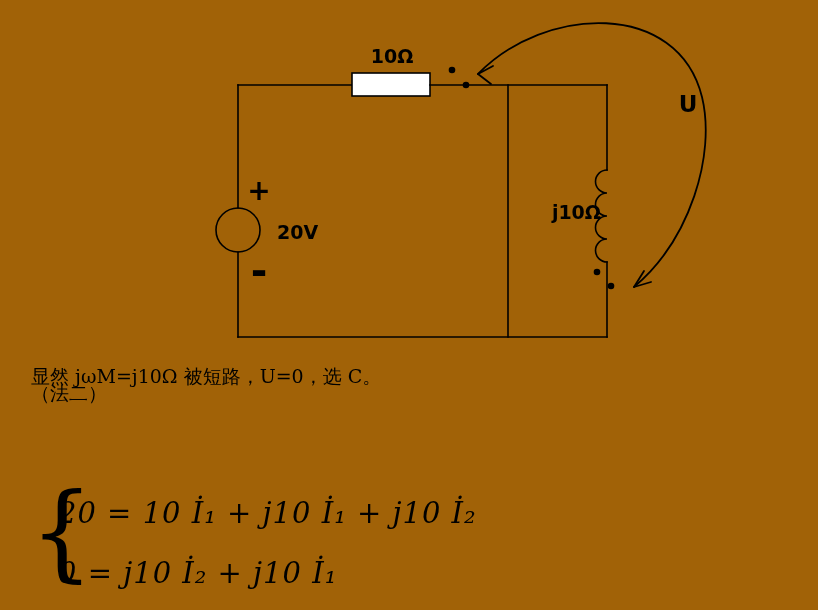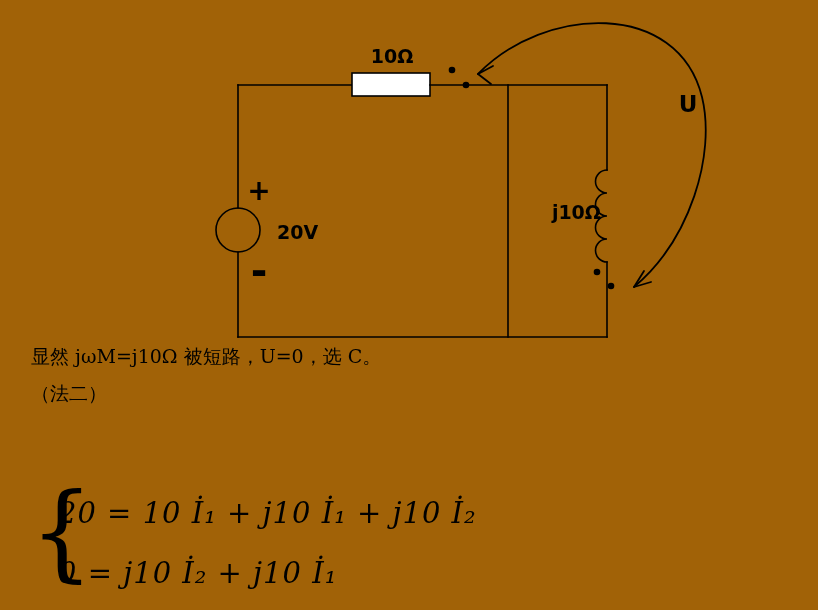--- a/index.html
+++ b/index.html
@@ -23,21 +23,21 @@
   .minus { font-size: 40px; }
   .ulbl  { font-size: 23px; }
   .text-line {
     position: absolute;
     left: 31px;
     font-family: "DejaVu Serif", "Liberation Serif", serif;
     font-size: 19px;
     white-space: nowrap;
     color: #000;
   }
-  .line1 { top: 344px; }
+  .line1 { top: 364px; }
   .line2 { top: 381px; }
   .line3 { top: 431px; }
   .equations {
     position: absolute;
     left: 30px;
     top: 468px;
     width: 400px;
     height: 140px;
   }
   .brace {

